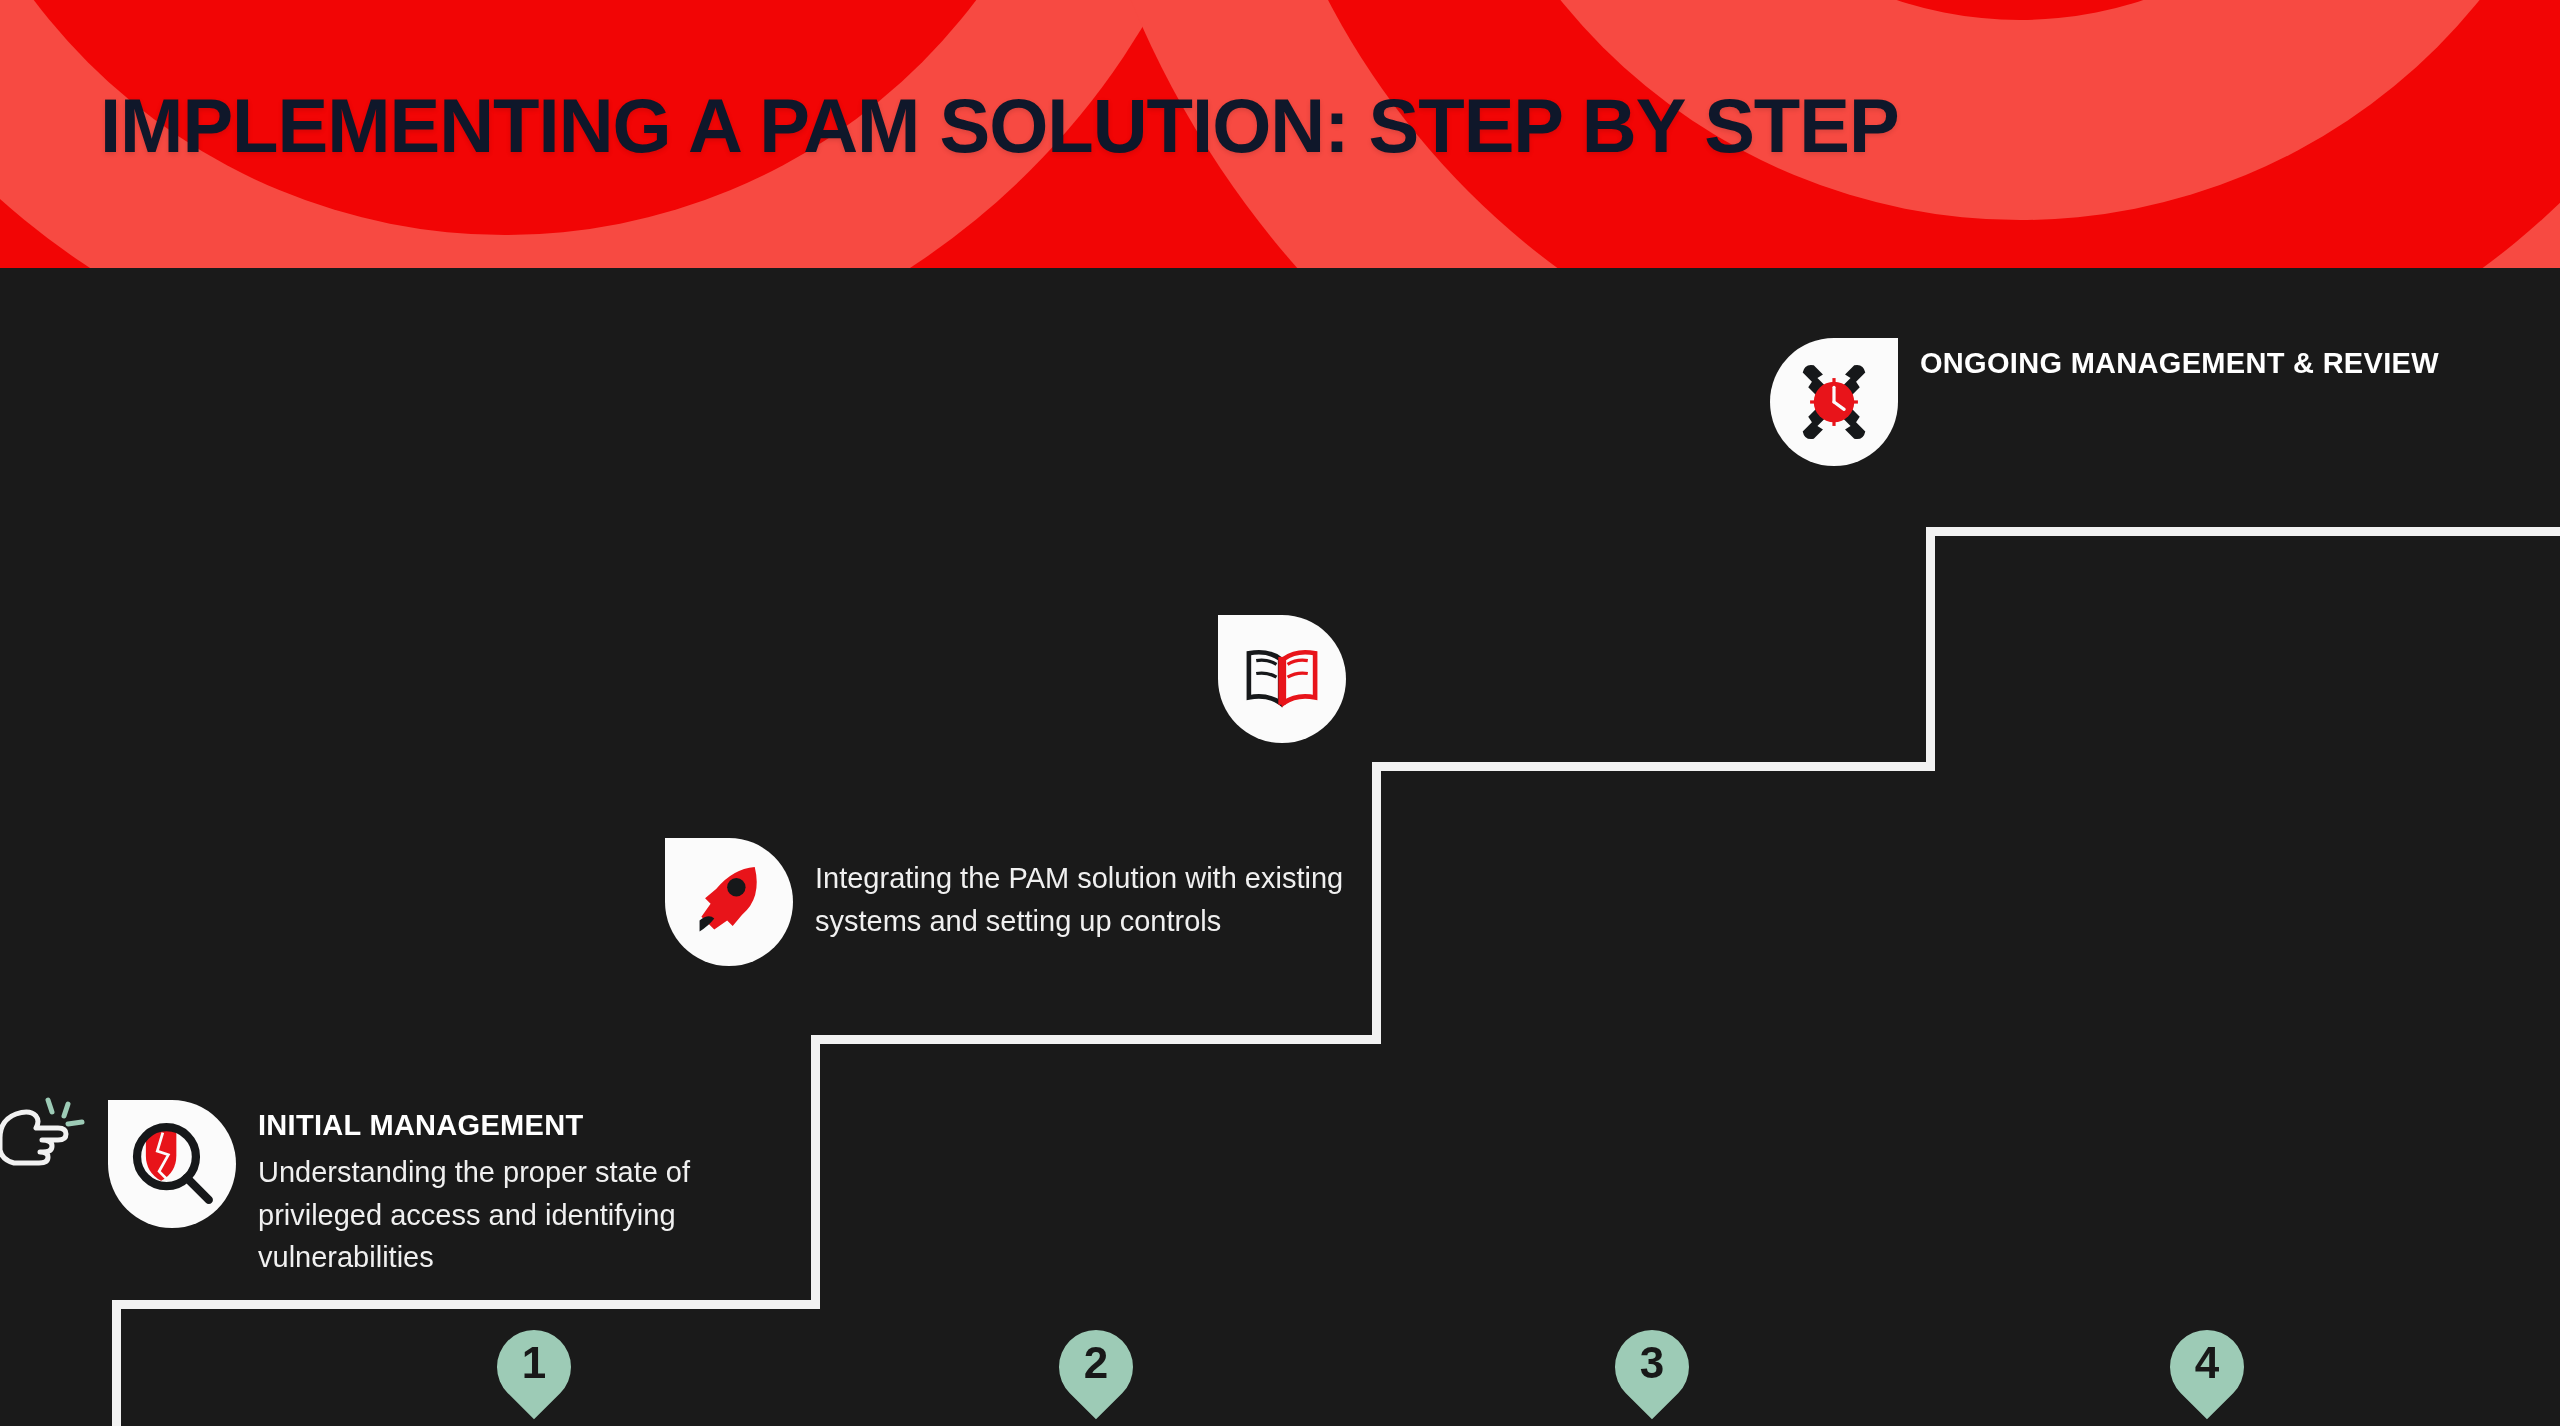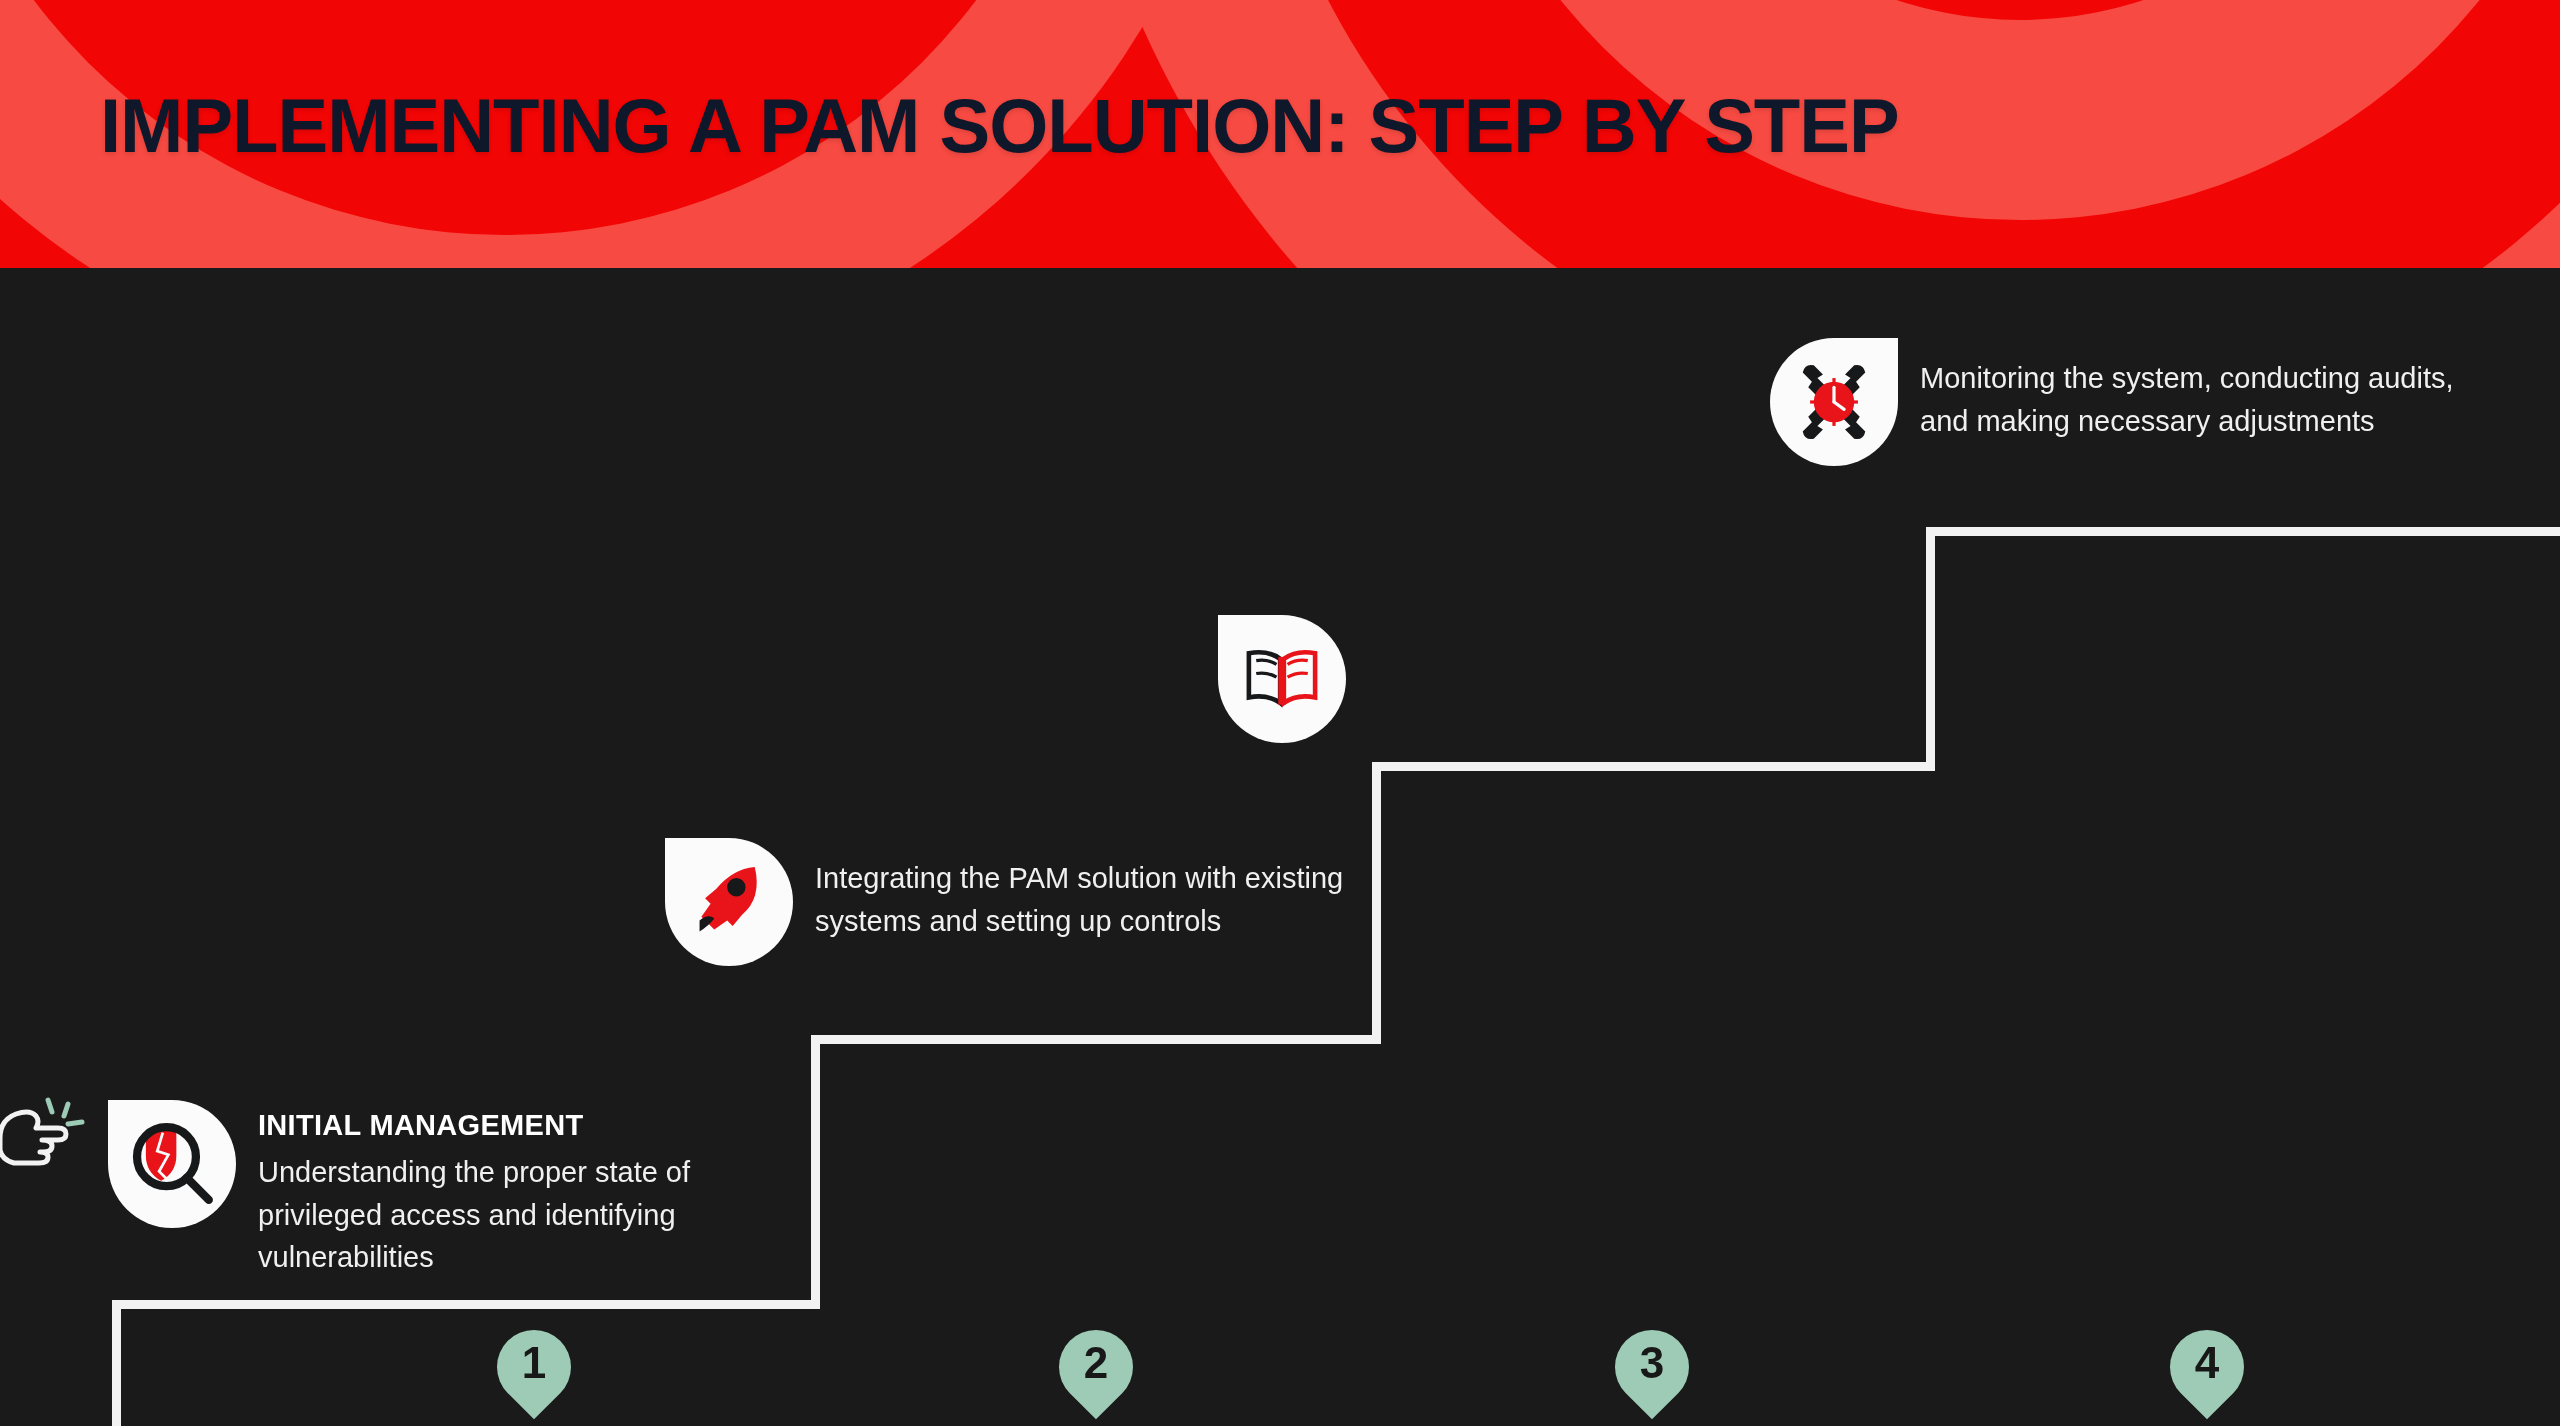--- a/index.html
+++ b/index.html
@@ -154,21 +154,21 @@
         <line x1="50" y1="24" x2="50" y2="30"></line>
           <line x1="50" y1="70" x2="50" y2="76"></line>
         <line x1="24" y1="50" x2="30" y2="50"></line>
           <line x1="70" y1="50" x2="76" y2="50"></line>
       </g>
       <line x1="50" y1="50" x2="50" y2="34" stroke="#fbfbfb" stroke-width="3.5" stroke-linecap="round"></line>
       <line x1="50" y1="50" x2="61" y2="58" stroke="#fbfbfb" stroke-width="3.5" stroke-linecap="round"></line>
     </svg>
   </div>
   <div class="step-text">
-    <div class="step-desc">Monitoring the system, conducting audits, and making necessary adjustments</div>
+    <div class="step-title">ONGOING MANAGEMENT &amp; REVIEW</div>
   </div>
 </div>
 
 <div class="pin" style="left:497px; top:1330px;">
   <div class="drop"></div>
   <div class="pnum">1</div>
 </div>
 <div class="pin" style="left:1059px; top:1330px;">
   <div class="drop"></div>
   <div class="pnum">2</div>

